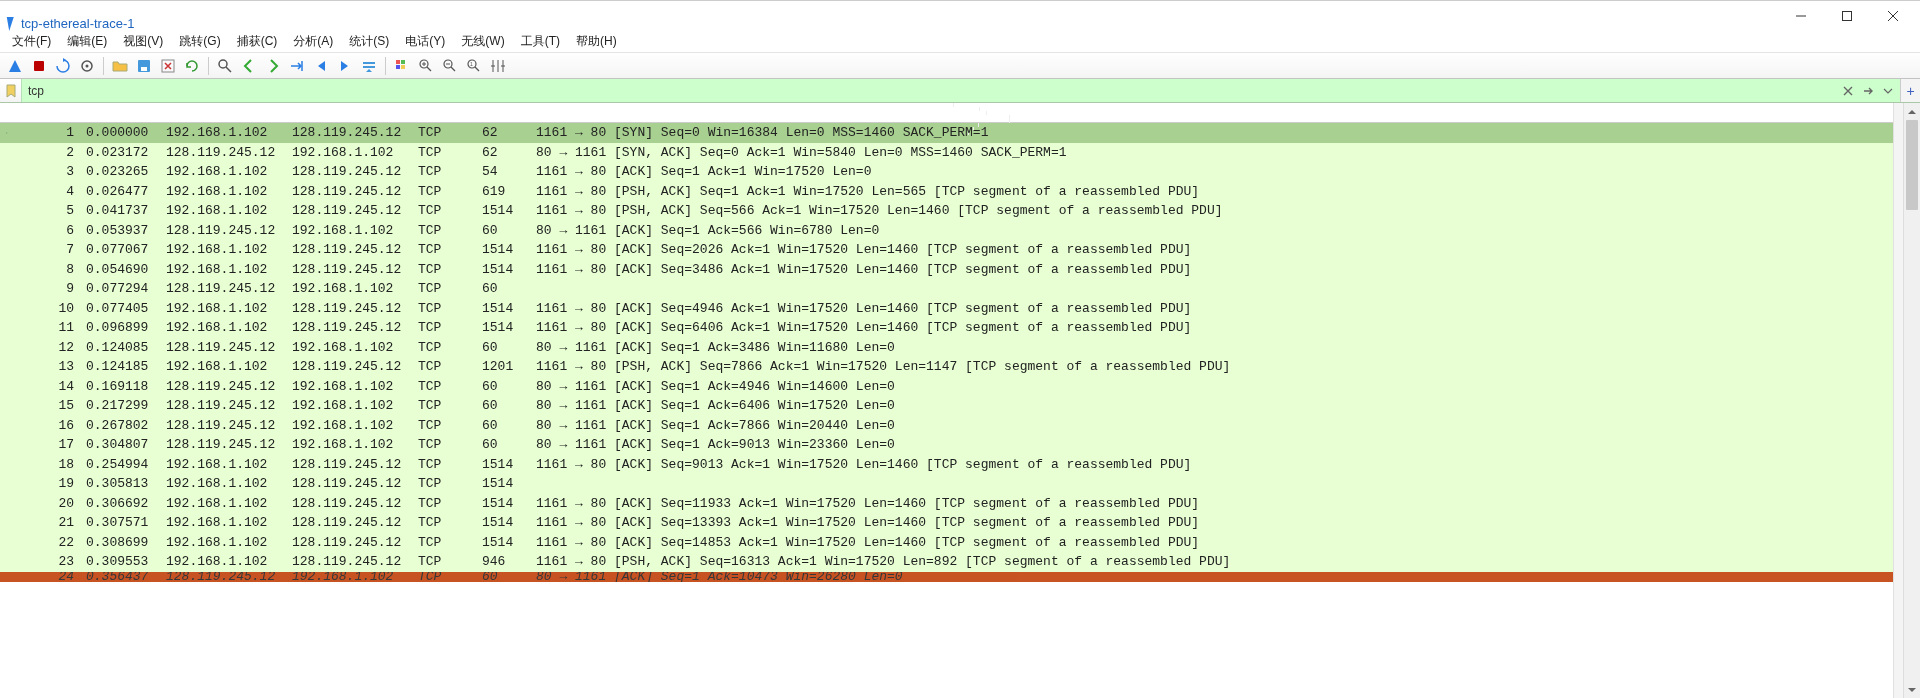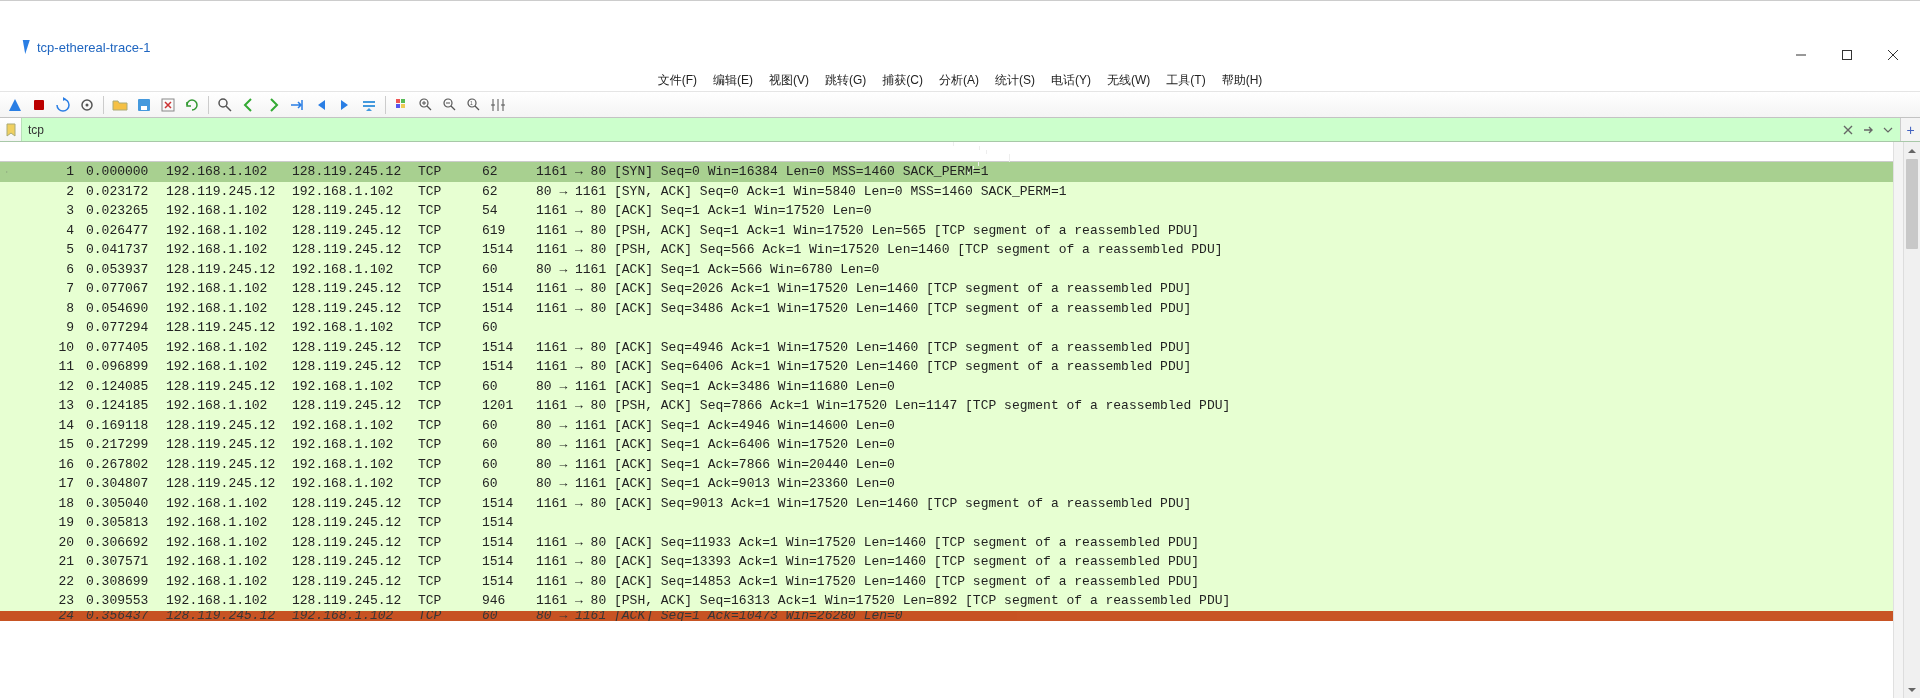--- a/index.html
+++ b/index.html
@@ -1,26 +1,26 @@
 <!DOCTYPE html>
 <html><head>
 <meta charset="utf-8">
 <style>
   * { box-sizing: border-box; margin: 0; padding: 0; }
   html, body { height: 100%; font-family: "Microsoft YaHei", "Segoe UI", Tahoma, sans-serif; font-size: 12px; background: #fff; }
   .window { display: flex; flex-direction: column; height: 698px; width: 1920px; overflow: hidden; border-top: 1px solid #ccc;}
   
-  .titlebar { height: 30px; background: #fff; display: flex; align-items: flex-start; padding: 0 4px 0 24px; color: #2066c0; margin-top: 39px; }
+  .titlebar { height: 30px; background: #fff; display: flex; align-items: flex-end; padding: 0 4px 0 8px; color: #2066c0; }
   .titlebar .fin { width: 0; height: 0; border-left: 7px solid #2a7ee4; border-top: 0 solid transparent; border-bottom: 14px solid transparent; transform: skewX(10deg); margin-right: 6px;}
   .titlebar .title { font-weight: 400; font-size:13px;}
   .titlebar .wincontrols { margin-left: auto; display: flex; }
   .titlebar .wc { width: 46px; height: 30px; display: flex; align-items: center; justify-content: center; color: #333; }
   .titlebar .wc svg { width: 10px; height: 10px; stroke: #333; stroke-width: 1; fill: none; }
   
-  .menubar { height: 22px; background: #fff; display: flex; align-items: center; padding: 0 4px; border-bottom: 1px solid #e5e5e5; justify-content: center;}
+  .menubar { height: 22px; background: #fff; display: flex; align-items: center; padding: 0 4px; border-bottom: 1px solid #e5e5e5;}
   .menubar .mi { padding: 2px 8px; font-size: 12px; color: #222; }
   
   .toolbar { height: 26px; background: linear-gradient(#fff,#f4f4f4); border-bottom: 1px solid #c3c3c3; display: flex; align-items: center; padding: 0 4px; gap: 2px;}
   .toolbar .tb { width: 22px; height: 22px; display: flex; align-items: center; justify-content: center; border-radius: 2px; }
   .toolbar .tb svg { width: 16px; height: 16px; }
   .toolbar .sep { width: 1px; height: 18px; background: #ccc; margin: 0 3px; }
   
   .filterbar { height: 24px; display: flex; align-items: stretch; border-bottom: 1px solid #a8c8a8;}
   .filterbar .bookmark { width: 22px; background: linear-gradient(#fff,#f4f4f4); border-right: 1px solid #b8e0b8; display:flex;align-items:center;justify-content:center;}
   .filterbar input { flex: 1; background: #ccffcc; border: none; padding: 0 6px; font-family: inherit; font-size: 12px; outline: none; color:#333;}
@@ -429,21 +429,21 @@
             <div class="col c-time">0.304807</div>
             <div class="col c-src">128.119.245.12</div>
             <div class="col c-dst">192.168.1.102</div>
             <div class="col c-proto">TCP</div>
             <div class="col c-len">60</div>
             <div class="col c-info">80 → 1161 [ACK] Seq=1 Ack=9013 Win=23360 Len=0</div>
           </div>
           <div class="prow">
             <div class="col treecol"></div>
             <div class="col c-no">18</div>
-            <div class="col c-time">0.305040</div>
+            <div class="col c-time">0.254994</div>
             <div class="col c-src">192.168.1.102</div>
             <div class="col c-dst">128.119.245.12</div>
             <div class="col c-proto">TCP</div>
             <div class="col c-len">1514</div>
             <div class="col c-info">1161 → 80 [ACK] Seq=9013 Ack=1 Win=17520 Len=1460 [TCP segment of a reassembled PDU]</div>
           </div>
           <div class="prow">
             <div class="col treecol"></div>
             <div class="col c-no">19</div>
             <div class="col c-time">0.305813</div>

